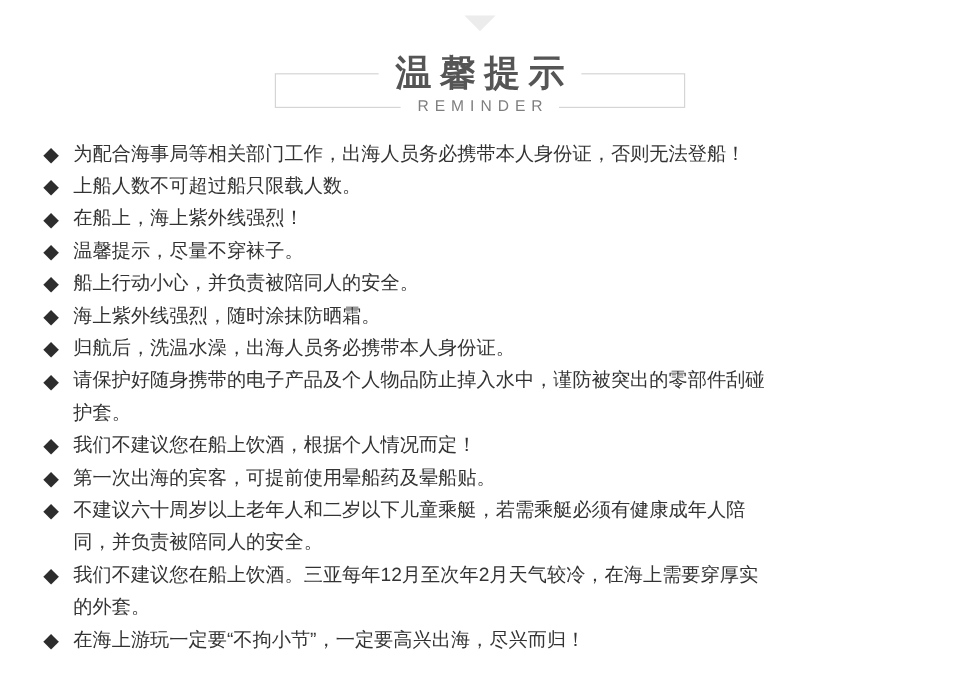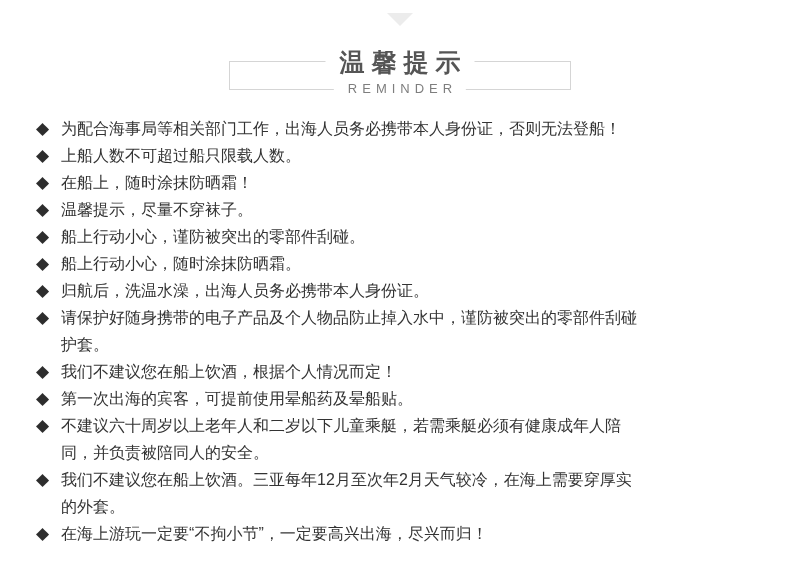--- a/index.html
+++ b/index.html
@@ -37,21 +37,21 @@
     border: 1px solid #d5d5d5;
     background: #ffffff;
   }
   .title {
     position: absolute;
     top: 0;
     left: 50%;
     transform: translate(-50%, -50%);
     background: #ffffff;
     padding: 0 7px 0 14px;
-    font-size: 25px;
+    font-size: 30px;
     font-weight: bold;
     letter-spacing: 7px;
     color: #555555;
     white-space: nowrap;
     line-height: 1;
   }
   .subtitle {
     position: absolute;
     bottom: 0;
     left: 50%;
@@ -105,36 +105,36 @@
       <span class="tip-text">为配合海事局等相关部门工作，出海人员务必携带本人身份证，否则无法登船！</span>
     </li>
 
     <li class="tip">
       <span class="bullet">◆</span>
       <span class="tip-text">上船人数不可超过船只限载人数。</span>
     </li>
 
     <li class="tip">
       <span class="bullet">◆</span>
-      <span class="tip-text">在船上，随时涂抹防晒霜！</span>
+      <span class="tip-text">在船上，海上紫外线强烈！</span>
     </li>
 
     <li class="tip">
       <span class="bullet">◆</span>
       <span class="tip-text">温馨提示，尽量不穿袜子。</span>
     </li>
 
     <li class="tip">
       <span class="bullet">◆</span>
-      <span class="tip-text">船上行动小心，谨防被突出的零部件刮碰。</span>
+      <span class="tip-text">船上行动小心，并负责被陪同人的安全。</span>
     </li>
 
     <li class="tip">
       <span class="bullet">◆</span>
-      <span class="tip-text">船上行动小心，随时涂抹防晒霜。</span>
+      <span class="tip-text">海上紫外线强烈，随时涂抹防晒霜。</span>
     </li>
 
     <li class="tip">
       <span class="bullet">◆</span>
       <span class="tip-text">归航后，洗温水澡，出海人员务必携带本人身份证。</span>
     </li>
 
     <li class="tip">
       <span class="bullet">◆</span>
       <span class="tip-text">请保护好随身携带的电子产品及个人物品防止掉入水中，谨防被突出的零部件刮碰

